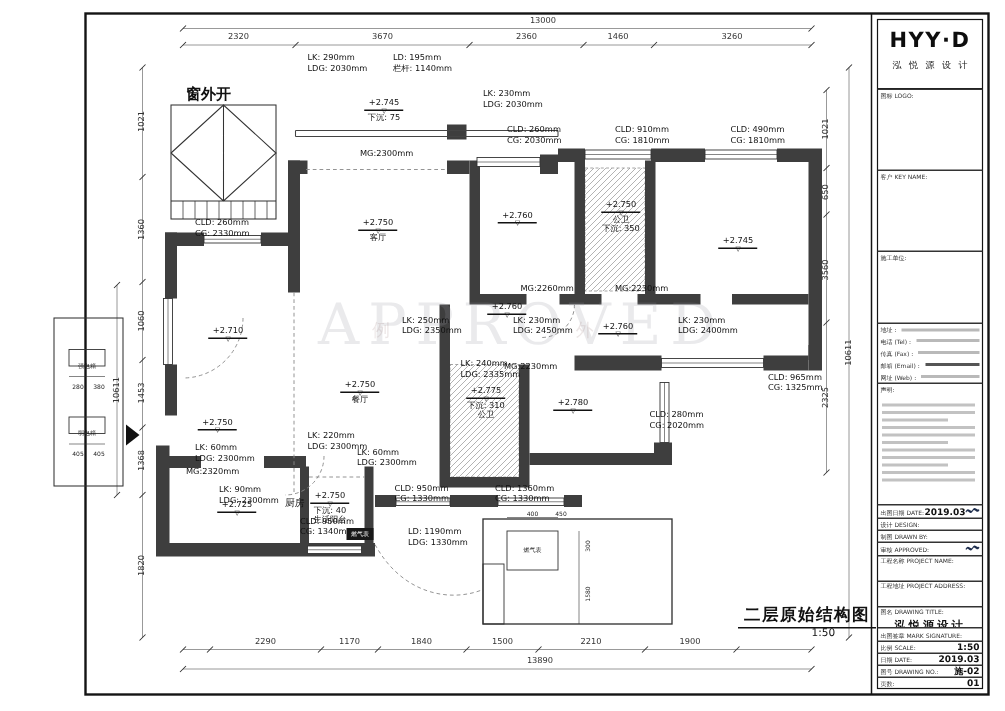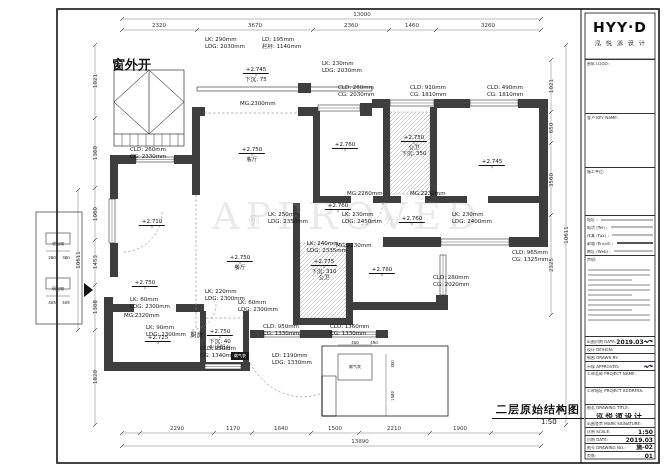--- a/index.html
+++ b/index.html
@@ -10,21 +10,21 @@
   .lvl{position:absolute;font-size:5.5px;line-height:1.2;text-align:center;transform:translateX(-50%);color:#111;white-space:nowrap;}
   .lvl .v{display:inline-block;border-bottom:0.5px solid #111;padding:0 3px;}
   .lvl .tri{display:block;font-size:4.5px;line-height:3px;margin-top:-1px;}
   .lvl .sub{display:block;font-size:5.5px;}
   .mg{position:absolute;font-size:5.5px;white-space:nowrap;color:#111;}
   .dim{position:absolute;font-size:5.5px;color:#333;transform:translateX(-50%);white-space:nowrap;}
   .vdim{position:absolute;font-size:5.5px;color:#333;transform:translate(-50%,-50%) rotate(-90deg);white-space:nowrap;}
   .room{position:absolute;font-size:6.5px;color:#111;white-space:nowrap;}
   .tiny{position:absolute;font-size:4px;color:#222;transform:translateX(-50%);white-space:nowrap;}
   .tiny.r{transform:translate(-50%,-50%) rotate(-90deg);}
-  .note{position:absolute;left:112px;top:56px;font-size:13px;font-weight:bold;color:#111;}
+  .note{position:absolute;left:124px;top:56px;font-size:10px;font-weight:bold;color:#111;}
   .wm{position:absolute;left:212px;top:194px;font-family:"DejaVu Serif",serif;font-size:38px;
       letter-spacing:6px;color:rgba(150,150,162,0.20);pointer-events:none;}
   .wm-cn{position:absolute;left:20px;top:18px;font-size:12px;letter-spacing:60px;color:rgba(170,140,140,0.22);margin-left:16px;}
   .gas-chip{position:absolute;left:231px;top:352px;width:18px;height:8px;background:#181818;color:#fff;
       font-size:4px;line-height:8px;text-align:center;}
   .plan-title{position:absolute;left:492px;top:402px;font-size:11px;font-weight:bold;color:#111;
       border-bottom:1.6px solid #111;padding:0 4px 1px 4px;letter-spacing:1px;}
   .plan-scale{position:absolute;left:541px;top:418px;font-size:7px;color:#111;}
   .titleblock{position:absolute;left:585px;top:13px;width:70px;height:446px;color:#222;}
   .tb-logo{position:absolute;left:0;top:6px;width:70px;text-align:center;font-size:14px;font-weight:bold;

